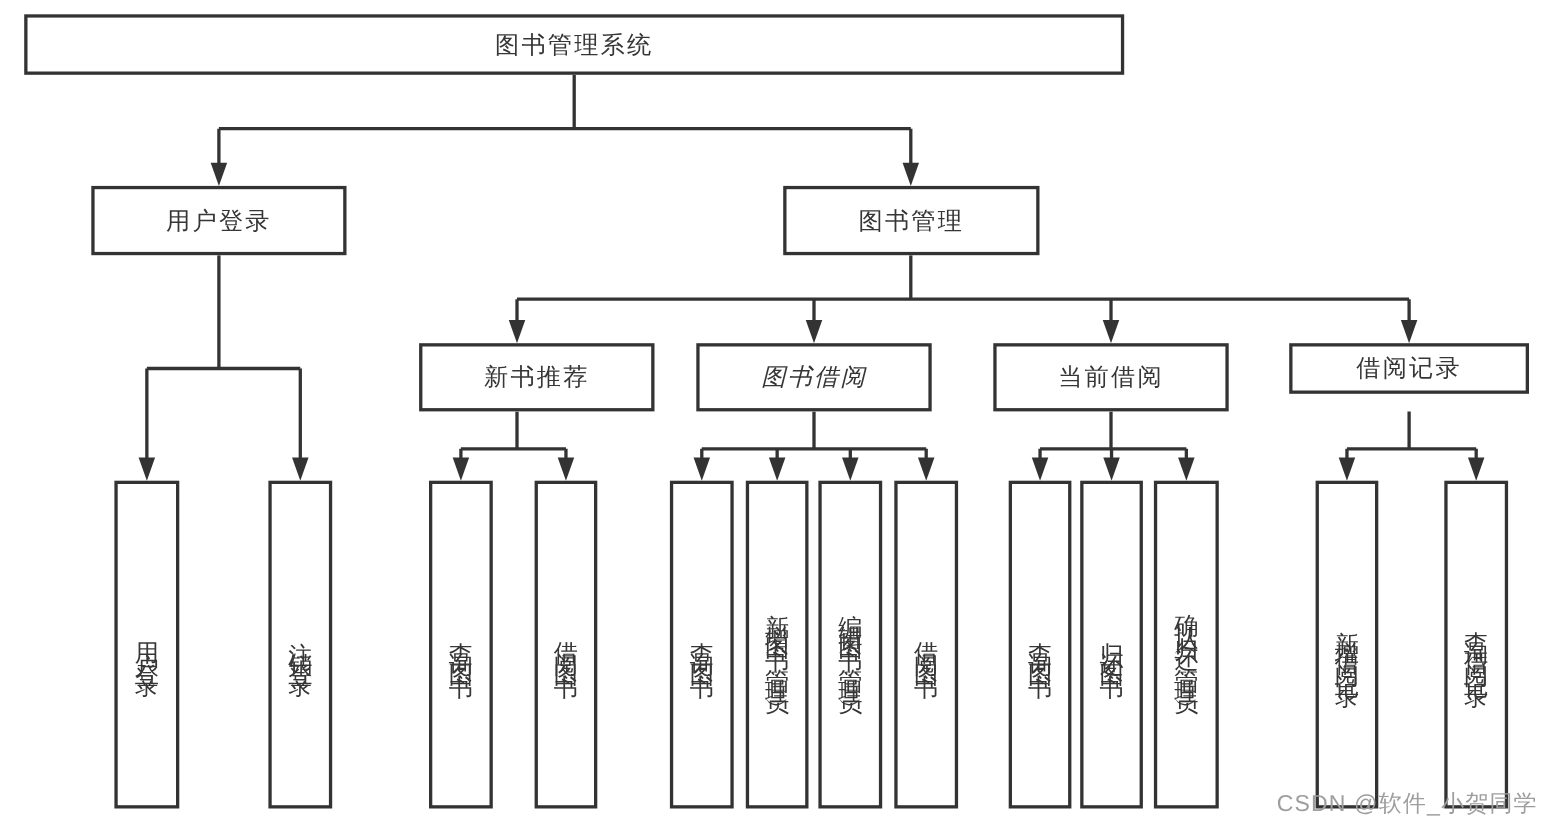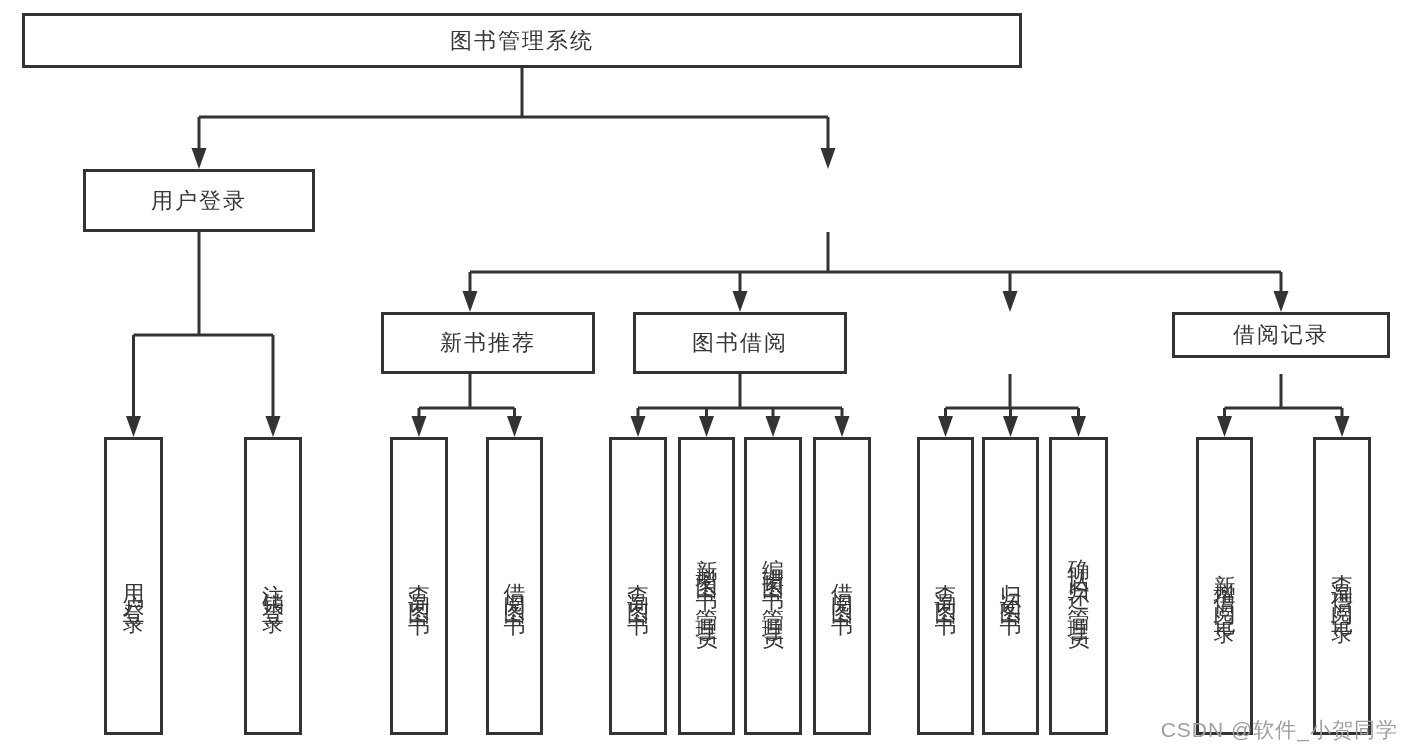--- a/index.html
+++ b/index.html
@@ -65,23 +65,25 @@
       <polygon points="1003,416 1018,416 1010.5,437"></polygon>
       <polygon points="1071,416 1086,416 1078.5,437"></polygon>
       <polygon points="1217,416 1232,416 1224.5,437"></polygon>
       <polygon points="1334.5,416 1349.5,416 1342,437"></polygon>
     </g>
   </svg>
 
   <div class="node" style="left:22px;top:13px;width:1000px;height:55px;">图书管理系统</div>
 
   <div class="node" style="left:83px;top:169px;width:232px;height:63px;">用户登录</div>
+  <div class="node" style="left:712px;top:169px;width:233px;height:63px;">图书管理</div>
 
   <div class="node" style="left:381px;top:312px;width:214px;height:62px;">新书推荐</div>
-  <div class="node" style="left:633px;top:312px;width:214px;height:62px;">图书借阅</div>
+  <div class="node" style="left:633px;top:312px;width:214px;height:62px;font-style:italic;">图书借阅</div>
+  <div class="node" style="left:903px;top:312px;width:214px;height:62px;">当前借阅</div>
   <div class="node" style="left:1172px;top:312px;width:218px;height:46px;">借阅记录</div>
 
   <div class="node vnode" style="left:104px;top:437px;width:59px;height:298px;">用户登录</div>
   <div class="node vnode" style="left:244px;top:437px;width:58px;height:298px;">注销登录</div>
 
   <div class="node vnode" style="left:390px;top:437px;width:58px;height:298px;">查询图书</div>
   <div class="node vnode" style="left:486px;top:437px;width:57px;height:298px;">借阅图书</div>
 
   <div class="node vnode" style="left:609px;top:437px;width:58px;height:298px;">查询图书</div>
   <div class="node vnode" style="left:678px;top:437px;width:57px;height:298px;">新增图书（管理员）</div>

